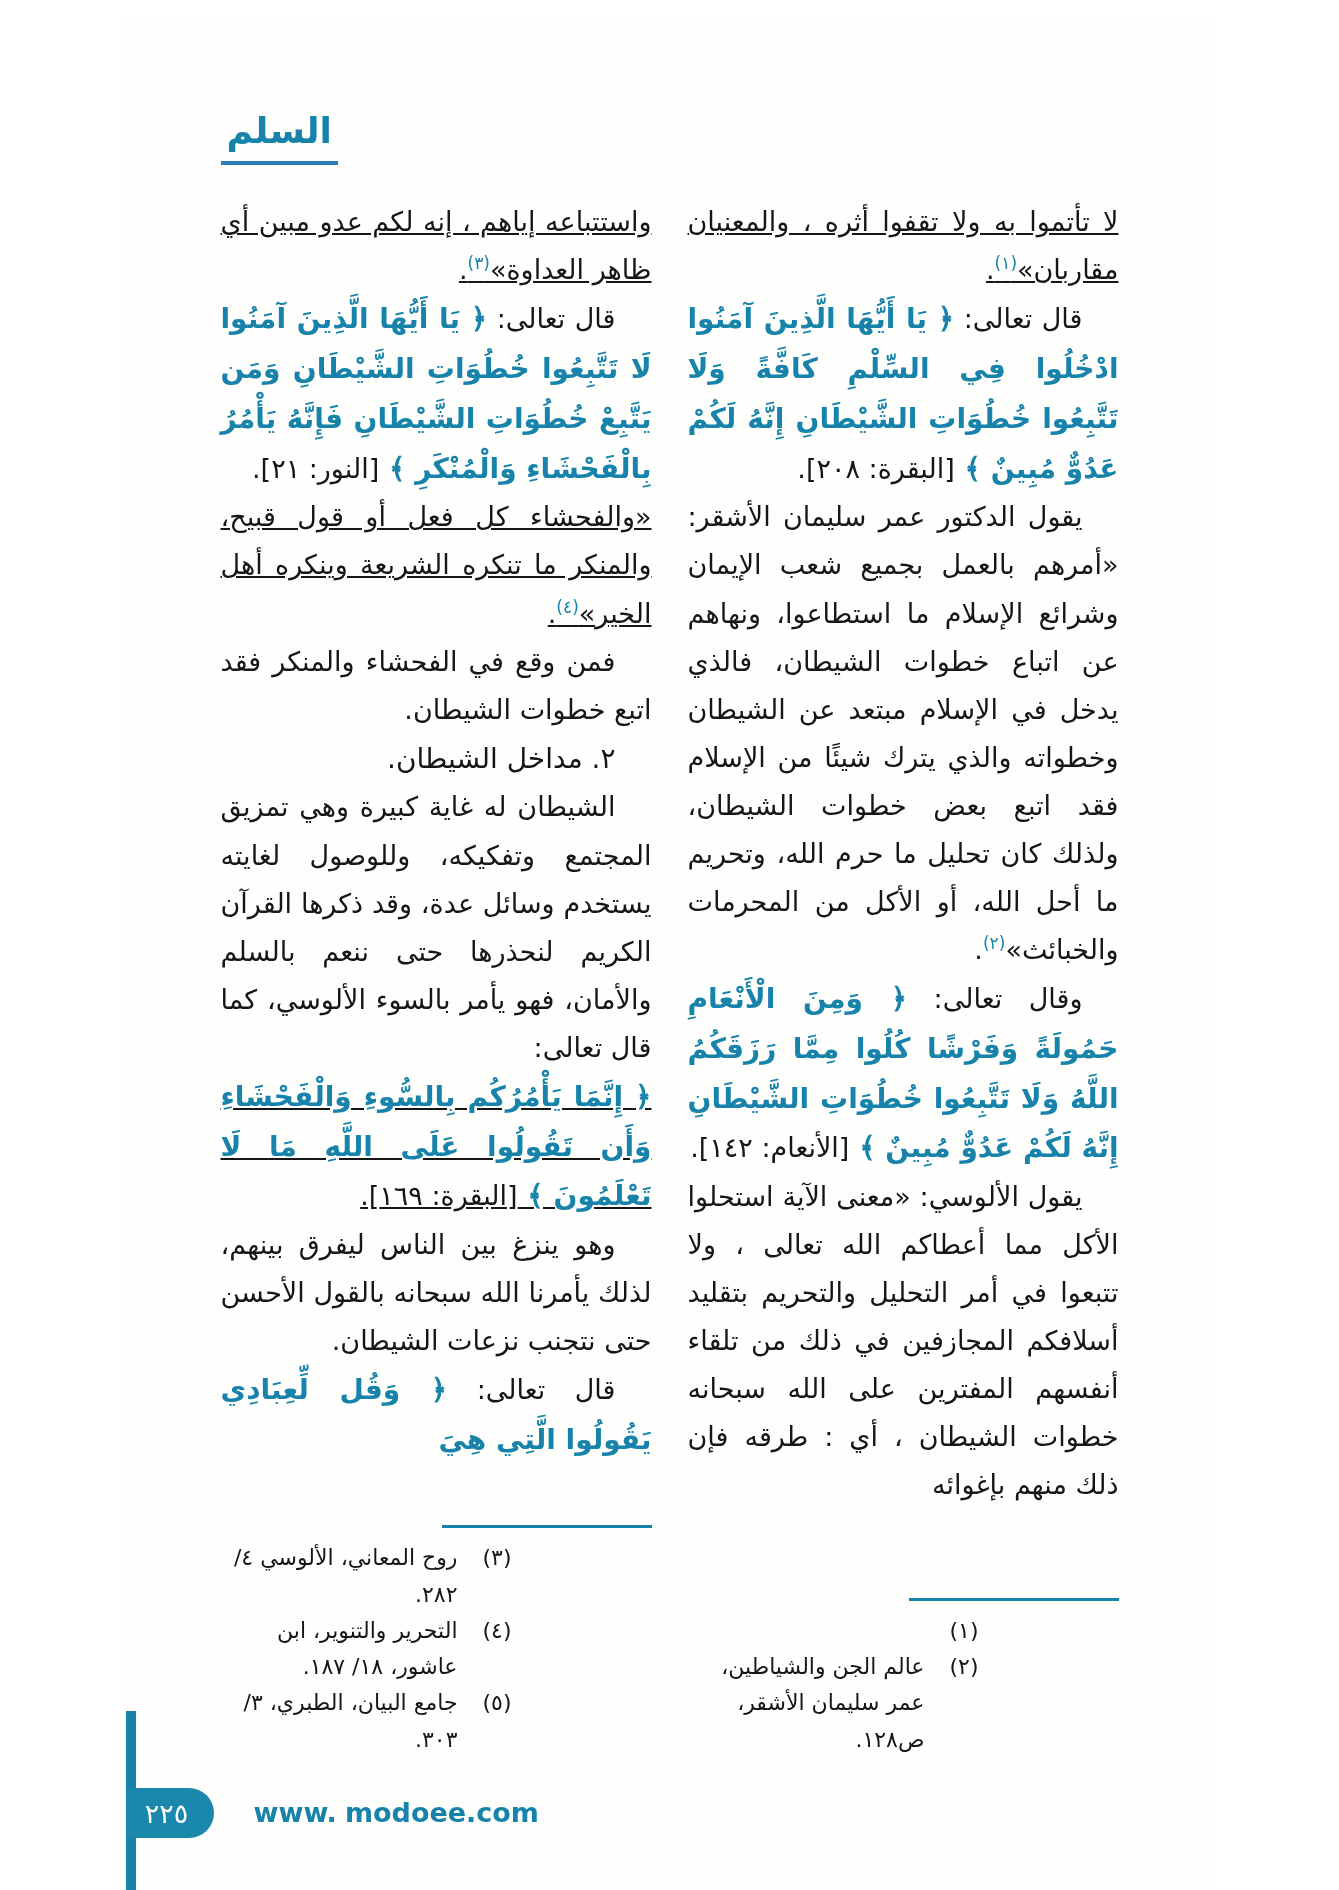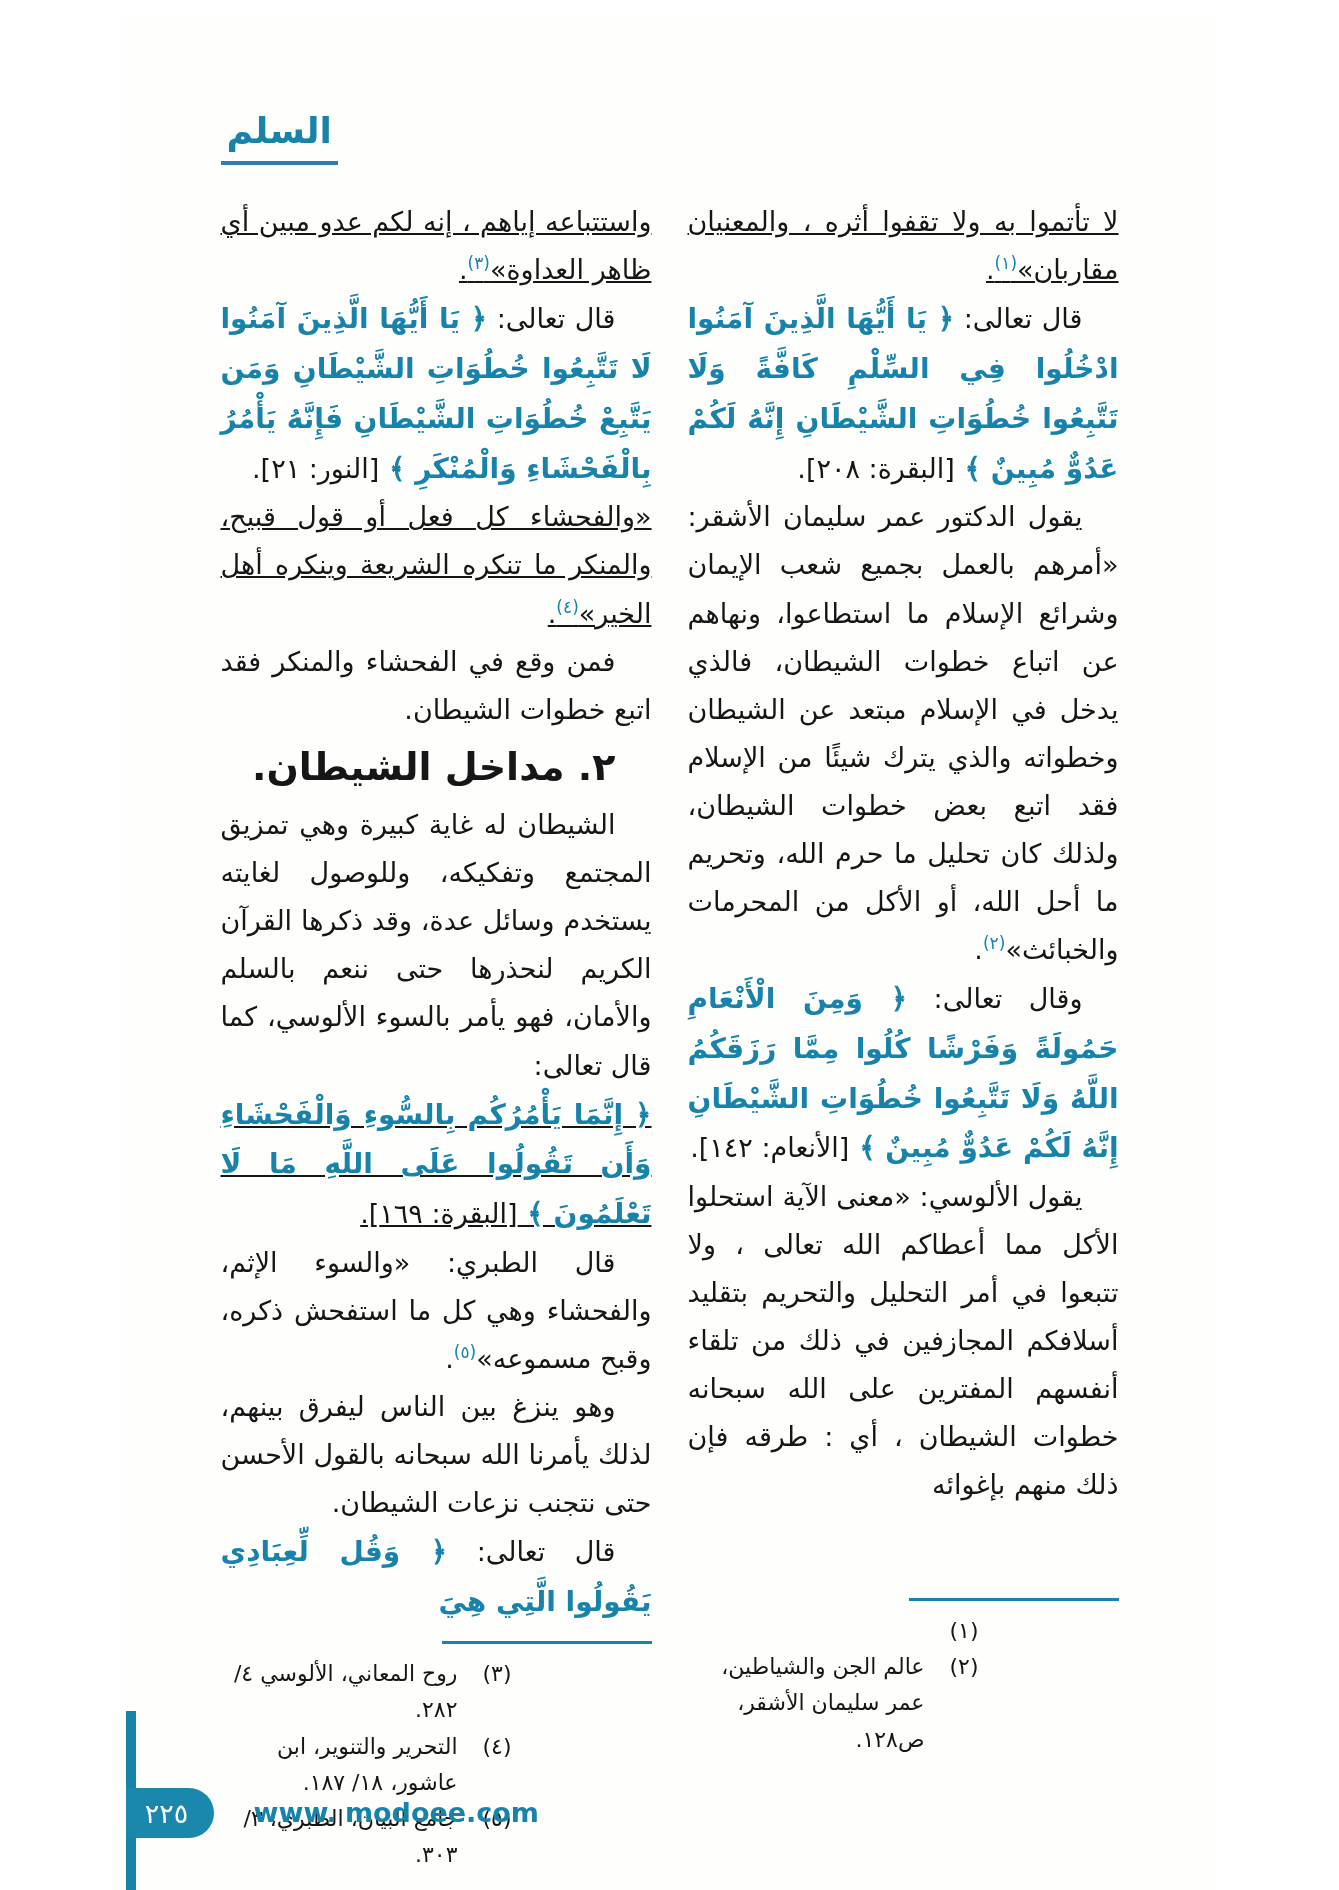--- a/index.html
+++ b/index.html
@@ -46,21 +46,21 @@
     flex-direction: column;
     text-align: justify;
   }
   .para {
     font-size: 27px;
     line-height: 1.78;
     text-indent: 36px;
     color: #161616;
   }
   .para.noindent { text-indent: 0; text-decoration: underline; }
-  .para.heading { font-weight: bold; font-size: 38px; }
+  .para.heading { font-weight: normal; font-size: 28px; }
   .verse {
     color: var(--accent, #1783ab);
     font-weight: bold;
     font-size: 28px;
   }
   .ref { color: #161616; }
   sup.fnm {
     color: var(--accent, #1783ab);
     font-size: 17px;
     vertical-align: super;
@@ -162,21 +162,20 @@
       <p class="para noindent"><span>«والفحشاء كل فعل أو قول قبيح، والمنكر ما تنكره الشريعة وينكره أهل الخير»</span><sup class="fnm">(٤)</sup><span>.</span></p>
 
       <p class="para"><span>فمن وقع في الفحشاء والمنكر فقد اتبع خطوات الشيطان.</span></p>
 
       <p class="para heading"><span>٢. مداخل الشيطان.</span></p>
 
       <p class="para"><span>الشيطان له غاية كبيرة وهي تمزيق المجتمع وتفكيكه، وللوصول لغايته يستخدم وسائل عدة، وقد ذكرها القرآن الكريم لنحذرها حتى ننعم بالسلم والأمان، فهو يأمر بالسوء الألوسي، كما قال تعالى:</span></p>
 
       <p class="para noindent"><span class="verse">﴿ إِنَّمَا يَأْمُرُكُم بِالسُّوءِ وَالْفَحْشَاءِ وَأَن تَقُولُوا عَلَى اللَّهِ مَا لَا تَعْلَمُونَ ﴾ </span><span class="ref">[البقرة: ١٦٩].</span></p>
 
-      <p class="para"><span>قال الطبري: «والسوء الإثم، والفحشاء وهي كل ما استفحش ذكره، وقبح مسموعه»</span><sup class="fnm">(٥)</sup><span>.</span></p>
 
       <p class="para"><span>وهو ينزغ بين الناس ليفرق بينهم، لذلك يأمرنا الله سبحانه بالقول الأحسن حتى نتجنب نزعات الشيطان.</span></p>
 
       <p class="para"><span>قال تعالى: </span><span class="verse">﴿ وَقُل لِّعِبَادِي يَقُولُوا الَّتِي هِيَ</span></p>
 
       <div class="footnotes">
         <div class="fn-rule"></div>
         <div class="fn-list">
           <div class="fn-item">
             <span class="fn-num">(٣)</span>

